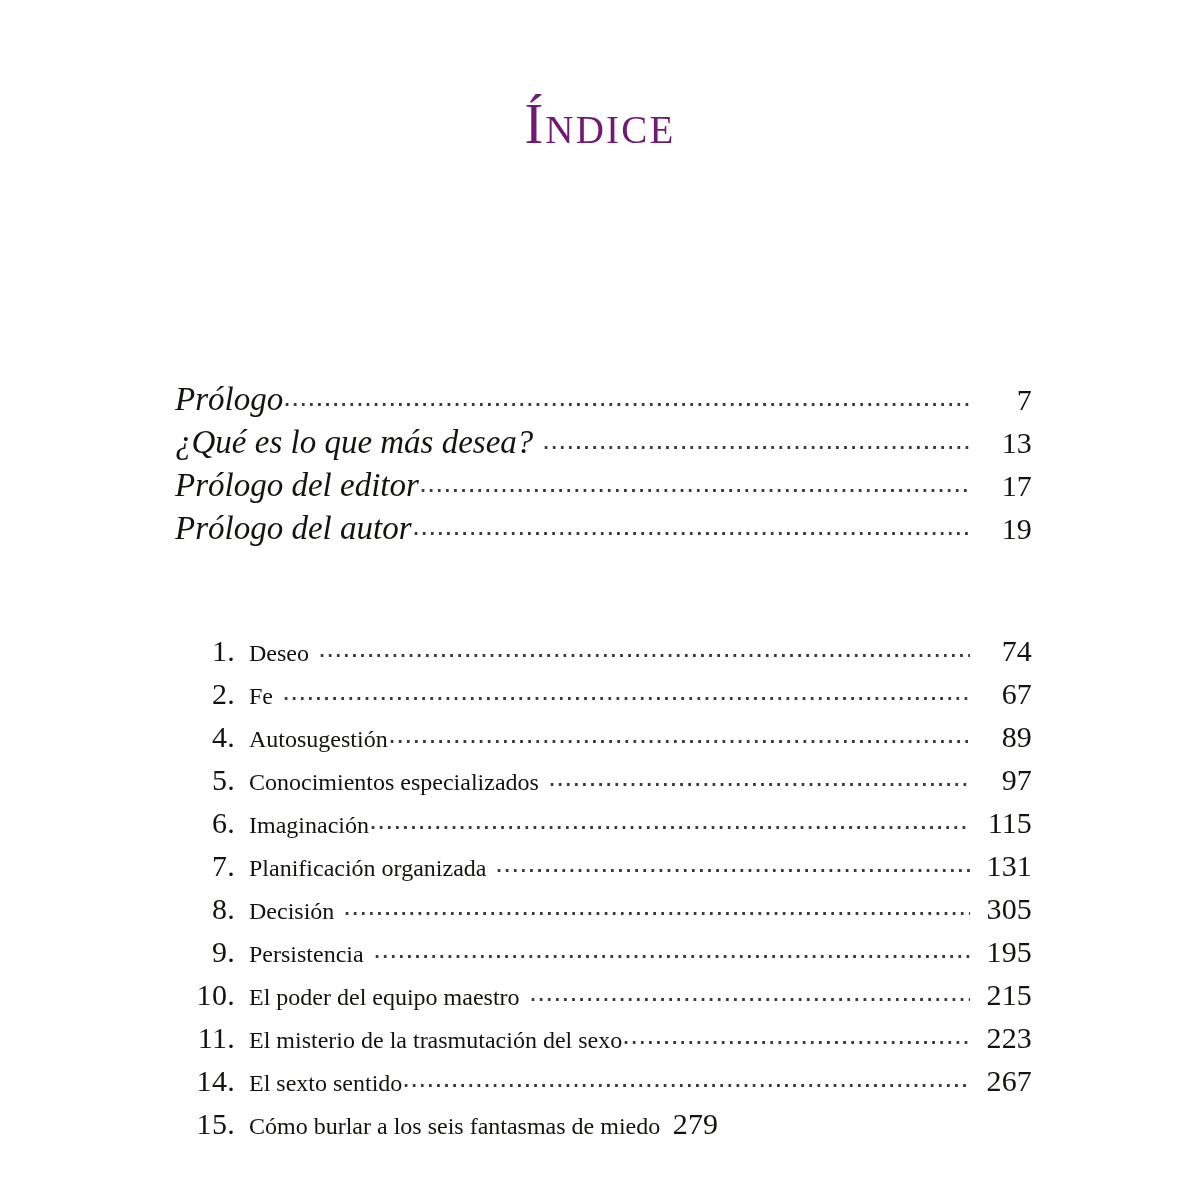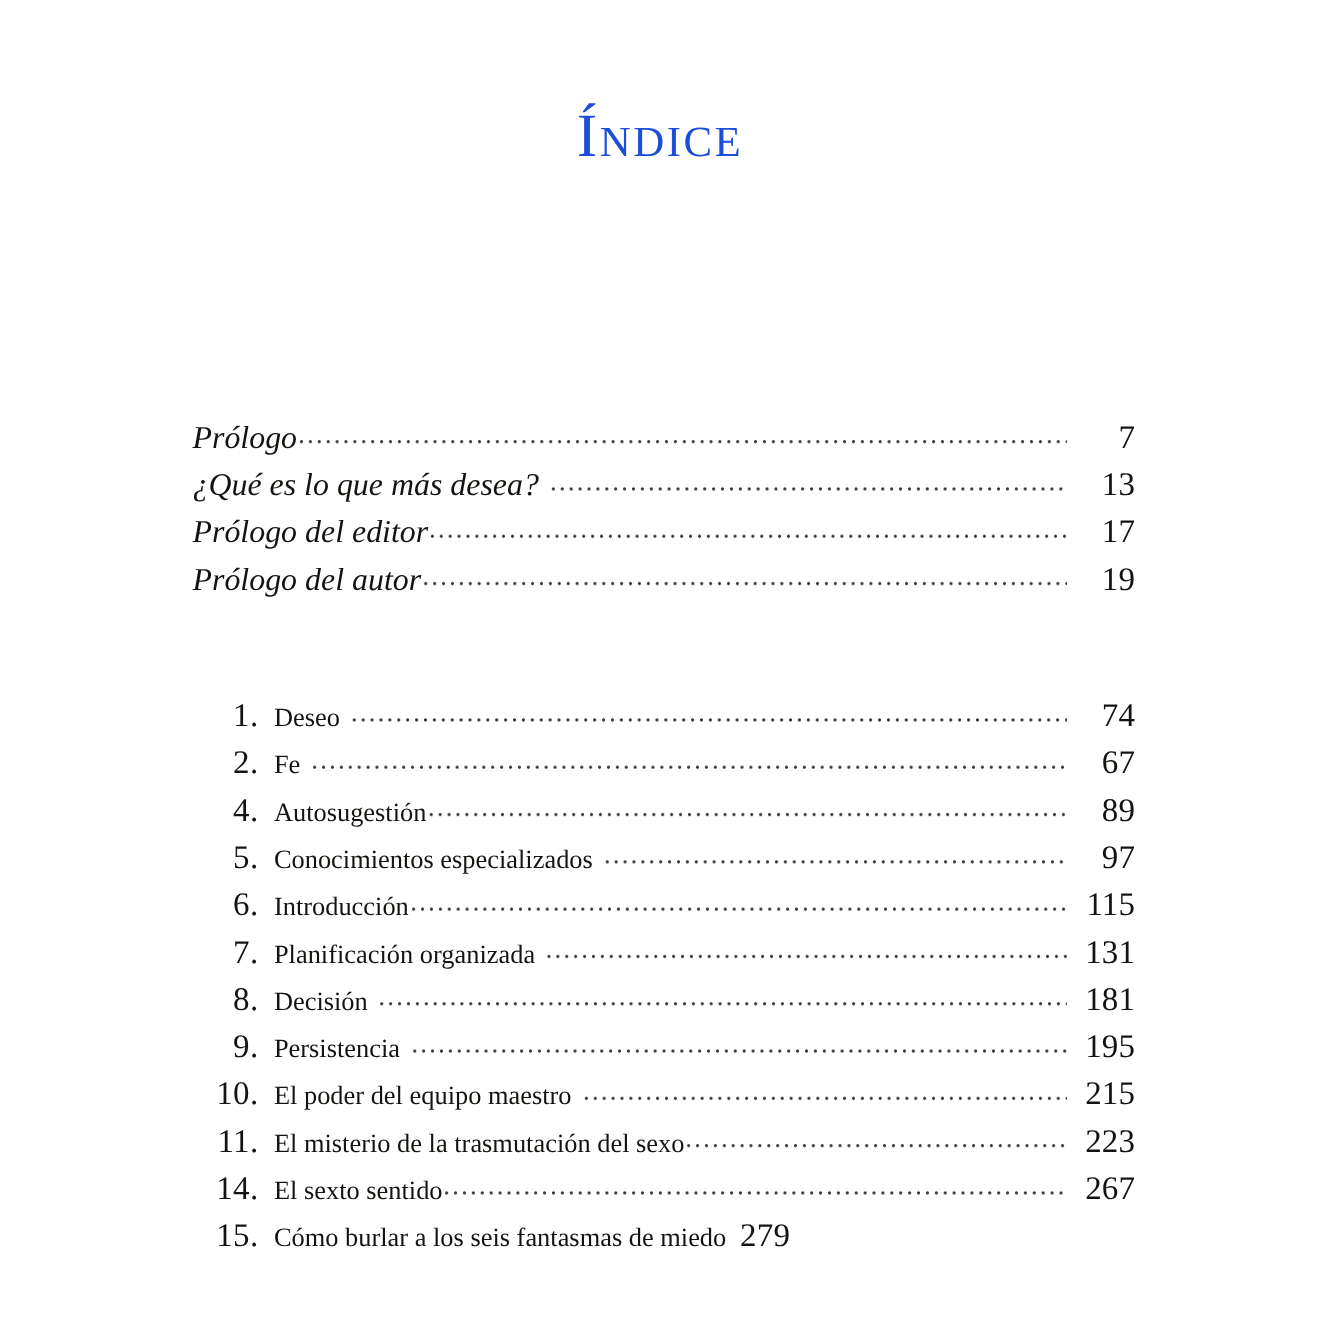--- a/index.html
+++ b/index.html
@@ -26,21 +26,21 @@
   
   .toc-title {
     position: absolute;
     top: 96px;
     left: 0;
     width: 1200px;
     text-align: center;
     font-size: 56px;
     font-variant: small-caps;
     letter-spacing: 0.04em;
-    color: #1d4ed8;
+    color: #701a75;
     line-height: 1;
     white-space: nowrap;
   }
 
   
   .front-block {
     position: absolute;
     top: 381px;
     left: 175px;
     width: 857px;
@@ -71,21 +71,21 @@
   }
 
   .entry .label {
     flex: 0 0 auto;
     font-size: 24px;
     color: #15130f;
   }
 
   .front-block .entry .label {
     font-style: italic;
-    font-size: 29px;
+    font-size: 33px;
   }
 
   .entry .leader {
     flex: 1 1 auto;
     overflow: hidden;
     position: relative;
     height: 1em;
     margin: 0 4px 0 0;
   }
   .entry .leader::before {
@@ -167,35 +167,35 @@
         <span class="page-no">89</span>
       </div>
       <div class="entry spaced">
         <span class="num">5.</span>
         <span class="label">Conocimientos especializados</span>
         <span class="leader"></span>
         <span class="page-no">97</span>
       </div>
       <div class="entry tight">
         <span class="num">6.</span>
-        <span class="label">Introducción</span>
+        <span class="label">Imaginación</span>
         <span class="leader"></span>
         <span class="page-no">115</span>
       </div>
       <div class="entry spaced">
         <span class="num">7.</span>
         <span class="label">Planificación organizada</span>
         <span class="leader"></span>
         <span class="page-no">131</span>
       </div>
       <div class="entry spaced">
         <span class="num">8.</span>
         <span class="label">Decisión</span>
         <span class="leader"></span>
-        <span class="page-no">181</span>
+        <span class="page-no">305</span>
       </div>
       <div class="entry spaced">
         <span class="num">9.</span>
         <span class="label">Persistencia</span>
         <span class="leader"></span>
         <span class="page-no">195</span>
       </div>
       <div class="entry spaced">
         <span class="num">10.</span>
         <span class="label">El poder del equipo maestro</span>

